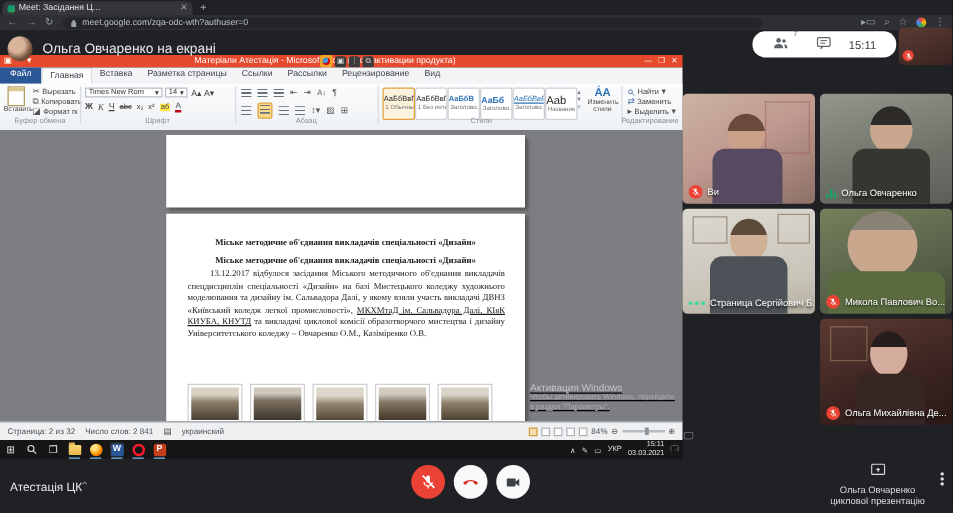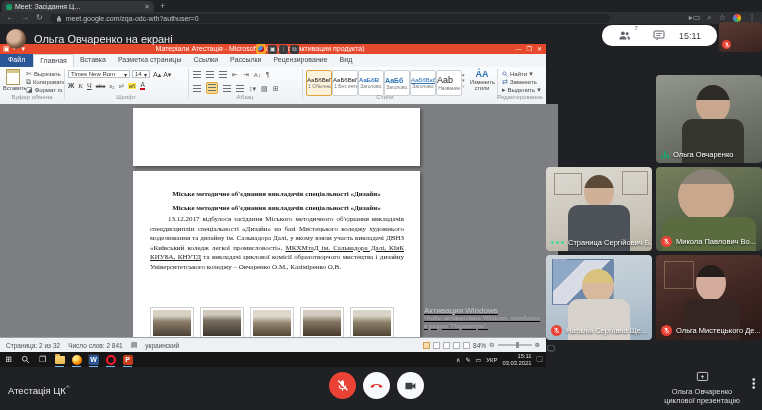--- a/index.html
+++ b/index.html
@@ -55,21 +55,21 @@
   .btn-active{background:#fbd88a;border:1px solid #e0a33e;border-radius:2px;}
   .lines{display:inline-block;width:8px;height:7px;background:repeating-linear-gradient(to bottom,#6b6f76 0 1px,transparent 1px 3px);}
   .stylecard{position:absolute;top:3px;width:24px;height:24px;background:#fff;border:1px solid #ccd1d7;border-radius:2px;
              display:flex;flex-direction:column;justify-content:center;overflow:hidden;}
   .stylecard .s{font-size:6px;color:#222;white-space:nowrap;}
   .stylecard .n{font-size:5.5px;color:#777;white-space:nowrap;transform:scale(.9);}
   .stylecard.sel{border:1.5px solid #e0a33e;background:#fdf3dd;}
   .blue{color:#2e74b5!important;}
 
   
-  .canvas{left:0;top:104px;width:546px;height:233px;background:#7c7e81;padding-left:12px;}
+  .canvas{left:0;top:104px;width:546px;height:233px;background:#7c7e81;}
   .page{position:absolute;left:133px;width:287px;background:#fff;box-shadow:2px 2px 3px rgba(0,0,0,.35);}
   .doc{font-family:"Liberation Serif",serif;color:#1a1a1a;}
   .doc-h{font-size:7px;font-weight:bold;text-align:center;line-height:10px;margin:0 17px;}
   .doc-p{font-size:7px;text-align:justify;line-height:9.6px;margin:2px 16px 0 17px;text-indent:18px;}
   .photos{position:absolute;left:17px;top:136px;display:flex;gap:6px;}
   .ph{width:44px;height:32px;background:#fff;border:1px solid #cfcfcf;box-sizing:border-box;padding:2px;}
   .ph i{display:block;width:100%;height:100%;}
   .wm1{font-size:8px;color:rgba(255,255,255,.55);}
   .wm2{font-size:6px;color:rgba(255,255,255,.35);line-height:7.5px;}
 
@@ -410,20 +410,35 @@
   <div class="tile" style="left:719px;top:22px;width:43px;height:30px;background:linear-gradient(160deg,#5a3a33,#3a2420);">
     <span class="micoff" style="position:absolute;left:3px;bottom:3px;width:9px;height:9px;">
       <svg width="6" height="6" viewBox="0 0 12 12">
           <rect x="4.6" y="1.2" width="2.8" height="5.4" rx="1.4" fill="#fff"></rect>
           <path d="M3 6a3 3 0 0 0 6 0M6 9v1.8" stroke="#fff" stroke-width="1" fill="none"></path>
           <path d="M2 1.4l8.6 9" stroke="#fff" stroke-width="1.3"></path>
         </svg>
     </span>
   </div>
 
+  <div class="tile" style="left:546px;top:75px;height:88px;background:linear-gradient(150deg,#cbb3a4,#c09a90 45%,#8d7066);">
+    <div class="frame" style="left:66px;top:6px;width:34px;height:40px;border-color:rgba(150,90,80,.5);"></div>
+    <div class="p-head" style="left:36px;top:16px;width:30px;height:32px;background:linear-gradient(180deg,#6a4a3a 0 42%,#caa089 42%);"></div>
+    <div class="p-torso" style="left:24px;top:44px;width:56px;height:44px;background:#574a60;"></div>
+    <div class="label">
+        <span class="micoff">
+          <svg width="7" height="7" viewBox="0 0 12 12">
+            <rect x="4.6" y="1.2" width="2.8" height="5.4" rx="1.4" fill="#fff"></rect>
+            <path d="M3 6a3 3 0 0 0 6 0M6 9v1.8" stroke="#fff" stroke-width="1" fill="none"></path>
+            <path d="M2 1.4l8.6 9" stroke="#fff" stroke-width="1.3"></path>
+          </svg>
+        </span>
+      <span class="name">Ви</span>
+      </div>
+  </div>
 
   <div class="tile" style="left:656px;top:75px;height:88px;background:linear-gradient(165deg,#93968c,#6f7269 60%,#5c5f58);">
     <div class="p-head" style="left:40px;top:10px;width:34px;height:38px;background:linear-gradient(180deg,#2e2a28 0 40%,#c9a78f 40%);"></div>
     <div class="p-torso" style="left:26px;top:44px;width:62px;height:44px;background:#34362f;"></div>
     <div class="label">
         <span class="eq">
           <i style="height:4px"></i>
           <i style="height:8px"></i>
           <i style="height:5px"></i>
         </span>
@@ -454,49 +469,34 @@
           <svg width="7" height="7" viewBox="0 0 12 12">
             <rect x="4.6" y="1.2" width="2.8" height="5.4" rx="1.4" fill="#fff"></rect>
             <path d="M3 6a3 3 0 0 0 6 0M6 9v1.8" stroke="#fff" stroke-width="1" fill="none"></path>
             <path d="M2 1.4l8.6 9" stroke="#fff" stroke-width="1.3"></path>
           </svg>
         </span>
       <span class="name">Микола Павлович Во...</span>
       </div>
   </div>
 
-  <div class="tile" style="left:546px;top:255px;height:85px;background:linear-gradient(170deg,#ccd6dc,#b9c7d2 55%,#9fb2c2);">
-    <div class="frame" style="left:6px;top:4px;width:60px;height:44px;border-color:rgba(90,110,150,.5);background:linear-gradient(135deg,#8fa8c6 0 30%,#d9dce4 30% 55%,#6f89ad 55%);"></div>
-    <div class="p-head" style="left:36px;top:14px;width:32px;height:34px;background:linear-gradient(180deg,#d9c27e 0 40%,#d8b99e 40%);"></div>
-    <div class="p-torso" style="left:22px;top:44px;width:62px;height:42px;background:#d7d3cc;"></div>
-    <div class="label">
-        <span class="micoff">
-          <svg width="7" height="7" viewBox="0 0 12 12">
-            <rect x="4.6" y="1.2" width="2.8" height="5.4" rx="1.4" fill="#fff"></rect>
-            <path d="M3 6a3 3 0 0 0 6 0M6 9v1.8" stroke="#fff" stroke-width="1" fill="none"></path>
-            <path d="M2 1.4l8.6 9" stroke="#fff" stroke-width="1.3"></path>
-          </svg>
-        </span>
-      <span class="name">Наталія Сергіївна Ще...</span>
-      </div>
-  </div>
 
   <div class="tile" style="left:656px;top:255px;height:85px;background:linear-gradient(160deg,#5c3a33,#3d2521 55%,#2a1917);">
     <div class="frame" style="left:8px;top:6px;width:28px;height:26px;border-color:rgba(200,170,130,.4);"></div>
     <div class="p-head" style="left:40px;top:10px;width:30px;height:36px;background:linear-gradient(180deg,#241d1c 0 34%,#d3ac9d 34%);"></div>
     <div class="p-torso" style="left:28px;top:44px;width:56px;height:42px;background:#352624;"></div>
     <div class="label">
         <span class="micoff">
           <svg width="7" height="7" viewBox="0 0 12 12">
             <rect x="4.6" y="1.2" width="2.8" height="5.4" rx="1.4" fill="#fff"></rect>
             <path d="M3 6a3 3 0 0 0 6 0M6 9v1.8" stroke="#fff" stroke-width="1" fill="none"></path>
             <path d="M2 1.4l8.6 9" stroke="#fff" stroke-width="1.3"></path>
           </svg>
         </span>
-      <span class="name">Ольга Мистецького Де...</span>
+      <span class="name">Ольга Михайлівна Де...</span>
       </div>
   </div>
 
   <span class="abs" style="left:547px;top:344px;color:#9aa0a6;font-size:8px;">🖵</span>
 
   <span class="abs meeting-name">Атестація ЦК</span>
   <span class="abs caret">⌃</span>
 
   <div class="abs cbtn red" style="left:329px;">
     <svg width="13" height="13" viewBox="0 0 12 12">

